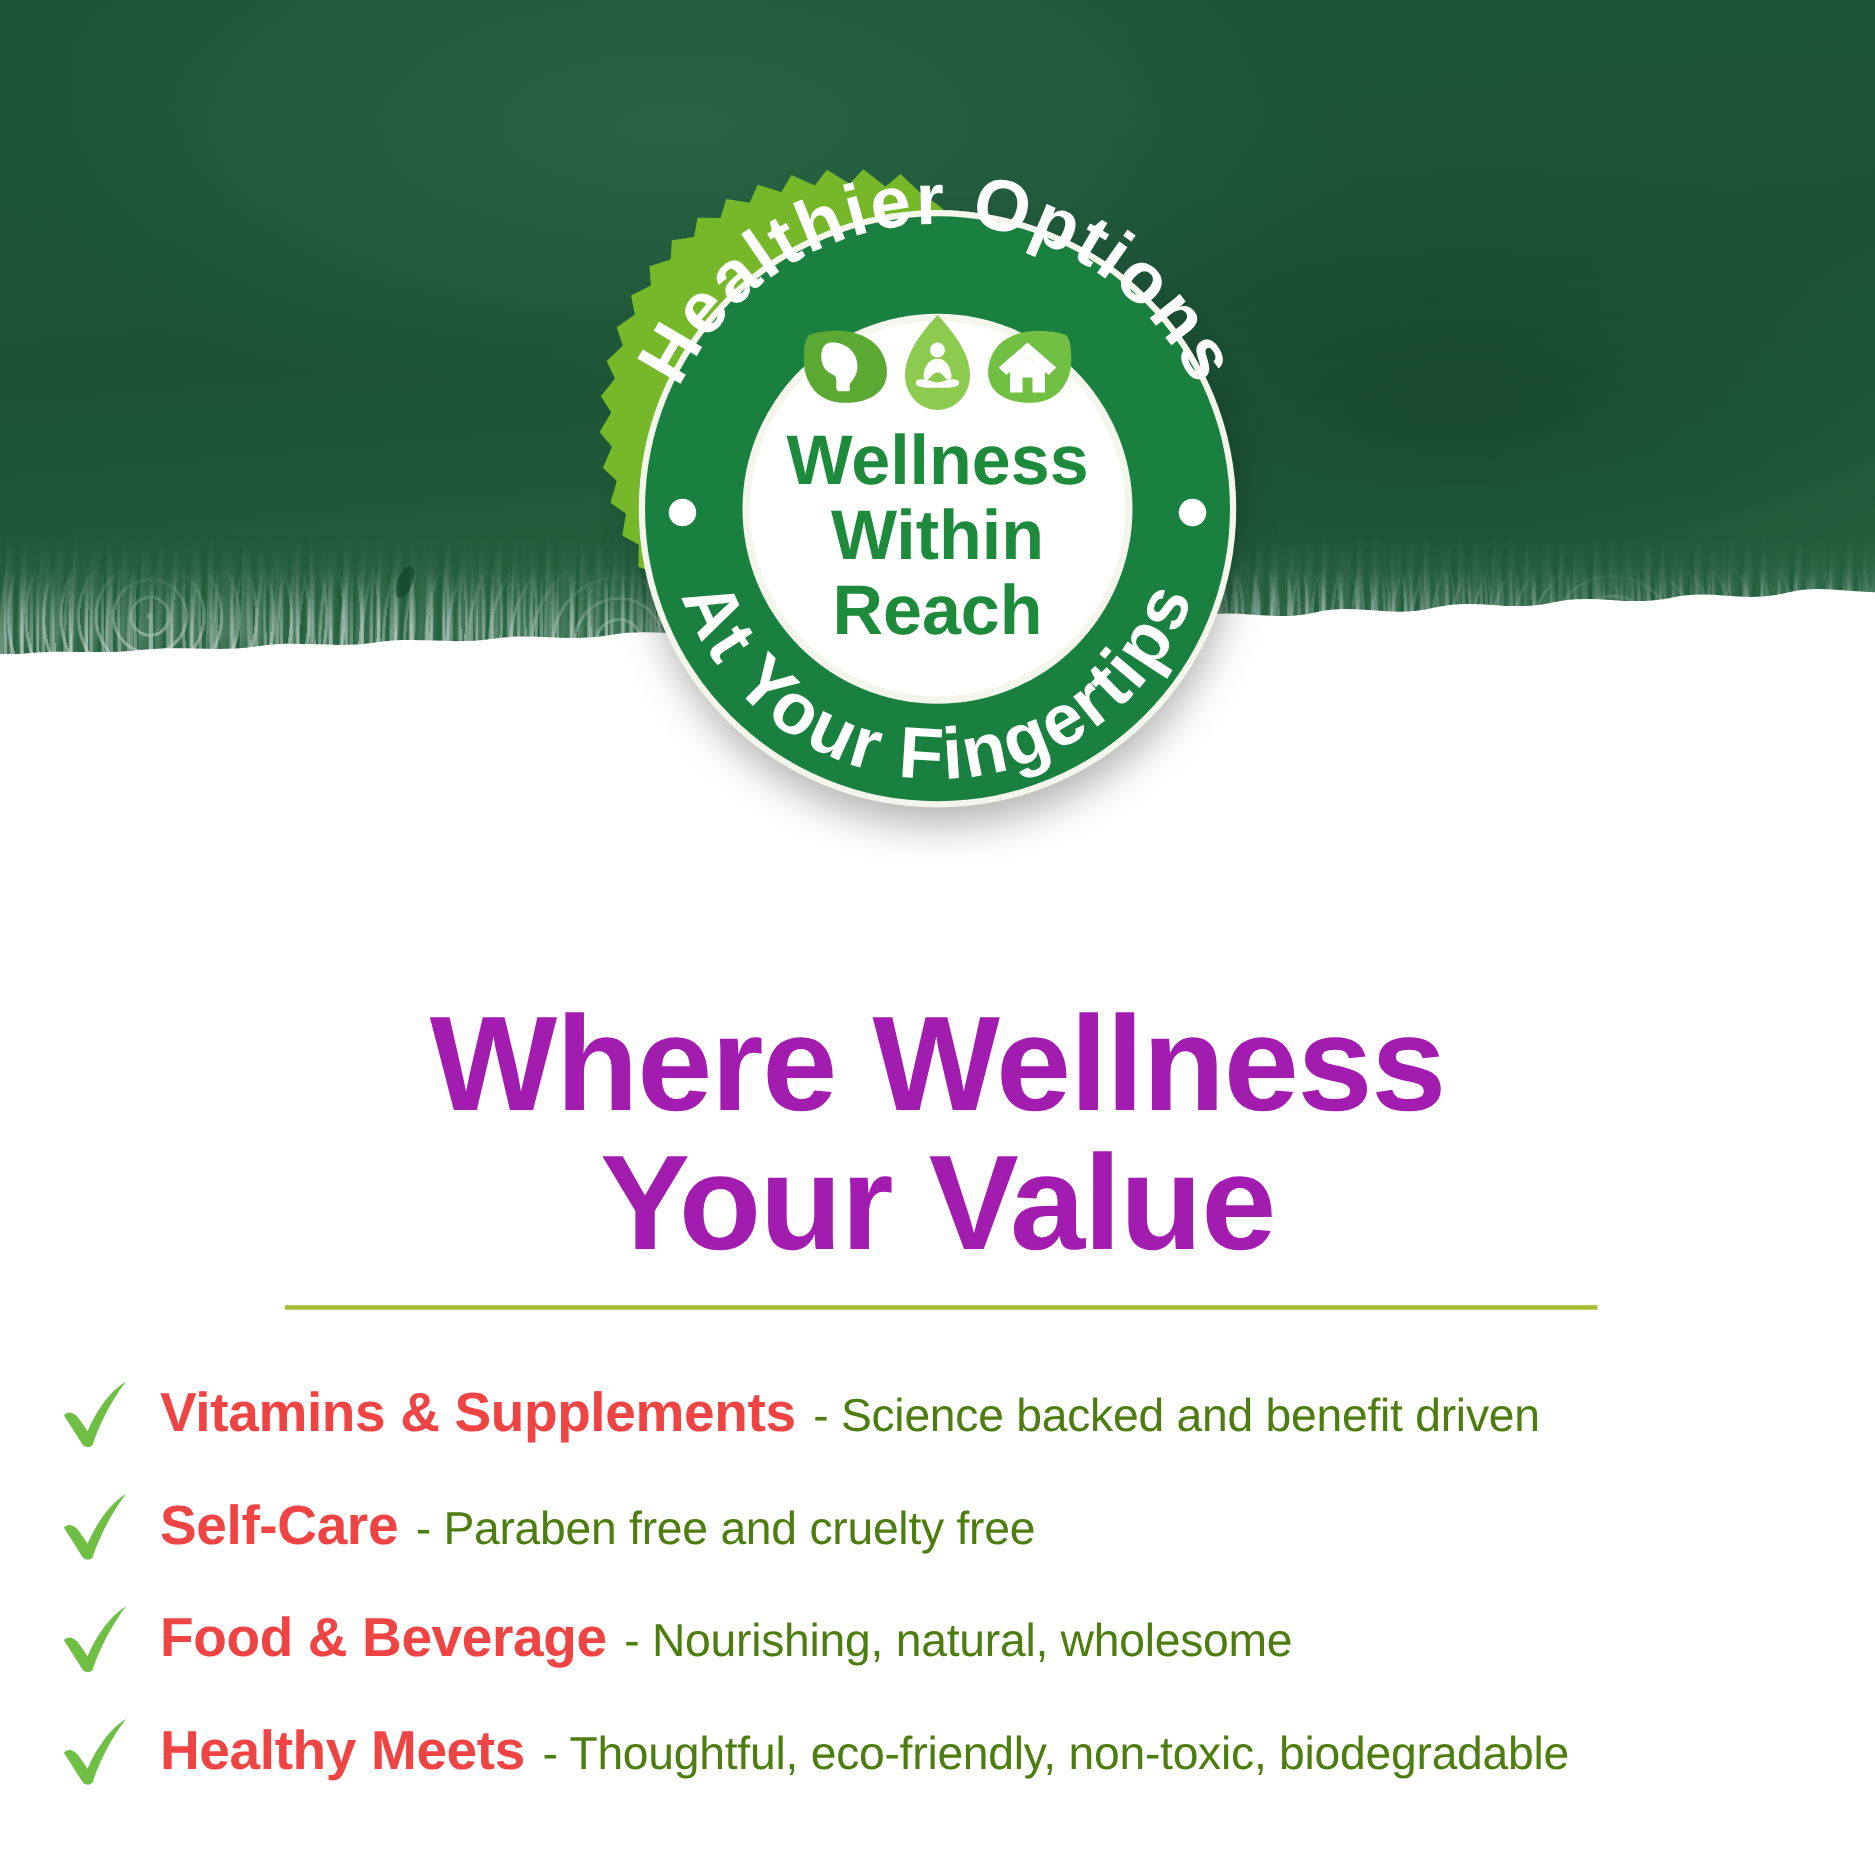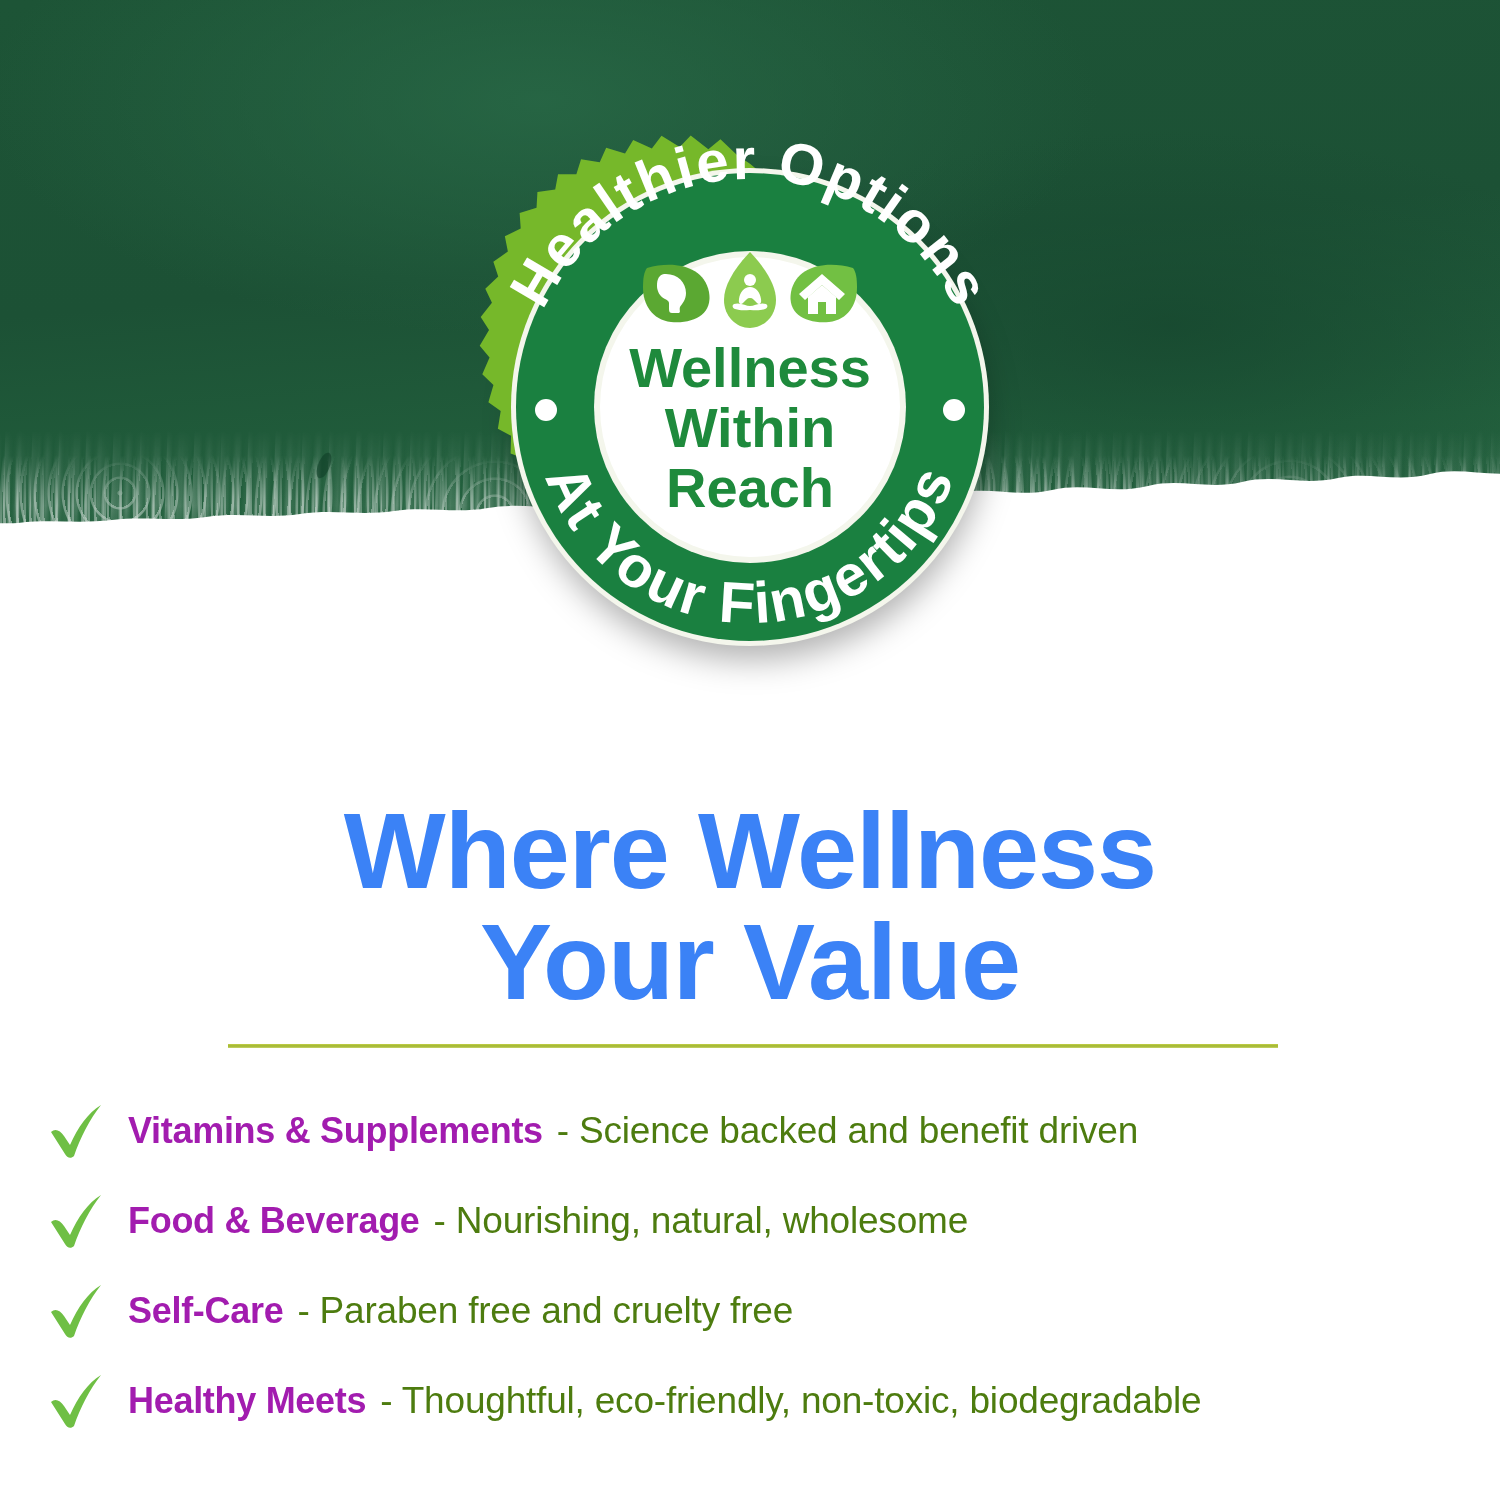--- a/index.html
+++ b/index.html
@@ -93,21 +93,21 @@
     background:rgba(0,0,0,.30);
     filter:blur(16px);
   }
   .badge-svg{ position:absolute; left:0; top:0; width:590px; height:562px; }
 
   
   .headline{
     position:absolute; left:0; top:795px;
     width:1500px;
     text-align:center;
-    color:#3b82f6;
+    color:#a21caf;
     font-family:"Liberation Sans","DejaVu Sans",sans-serif;
     font-weight:700;
     font-size:108px;
     line-height:1.03;
     letter-spacing:-1px;
   }
   .headline .l2{ display:block; }
 
   .divider{
     position:absolute; left:228px; top:1044px;
@@ -130,23 +130,23 @@
     flex:0 0 auto;
     width:62px; height:62px;
     display:block;
   }
   .feature-text{
     display:flex;
     align-items:baseline;
     white-space:nowrap;
   }
   .f-title{
-    color:#a21caf;
+    color:#ef4444;
     font-weight:700;
-    font-size:36px;
+    font-size:44px;
     letter-spacing:-.3px;
   }
   .f-desc{
     color:#4d7c0f;
     font-weight:400;
     font-size:37px;
     margin-left:14px;
     letter-spacing:-.2px;
   }
 </style>
@@ -281,32 +281,32 @@
         <span class="f-title">Vitamins &amp; Supplements</span>
         <span class="f-desc">- Science backed and benefit driven</span>
       </div>
     </div>
 
     <div class="feature">
       <svg class="check" viewBox="0 0 62 62">
         <path d="M5,32 C9,28 14,30 18,36 L24,45 C32,27 42,13 55,5 C44,19 34,38 28,56 C25,59 21,58 19,54 Z" fill="#6FBF44"></path>
       </svg>
       <div class="feature-text">
-        <span class="f-title">Food &amp; Beverage</span>
-        <span class="f-desc">- Nourishing, natural, wholesome</span>
+        <span class="f-title">Self-Care</span>
+        <span class="f-desc">- Paraben free and cruelty free</span>
       </div>
     </div>
 
     <div class="feature">
       <svg class="check" viewBox="0 0 62 62">
         <path d="M5,32 C9,28 14,30 18,36 L24,45 C32,27 42,13 55,5 C44,19 34,38 28,56 C25,59 21,58 19,54 Z" fill="#6FBF44"></path>
       </svg>
       <div class="feature-text">
-        <span class="f-title">Self-Care</span>
-        <span class="f-desc">- Paraben free and cruelty free</span>
+        <span class="f-title">Food &amp; Beverage</span>
+        <span class="f-desc">- Nourishing, natural, wholesome</span>
       </div>
     </div>
 
     <div class="feature">
       <svg class="check" viewBox="0 0 62 62">
         <path d="M5,32 C9,28 14,30 18,36 L24,45 C32,27 42,13 55,5 C44,19 34,38 28,56 C25,59 21,58 19,54 Z" fill="#6FBF44"></path>
       </svg>
       <div class="feature-text">
         <span class="f-title">Healthy Meets</span>
         <span class="f-desc">- Thoughtful, eco-friendly, non-toxic, biodegradable</span>

